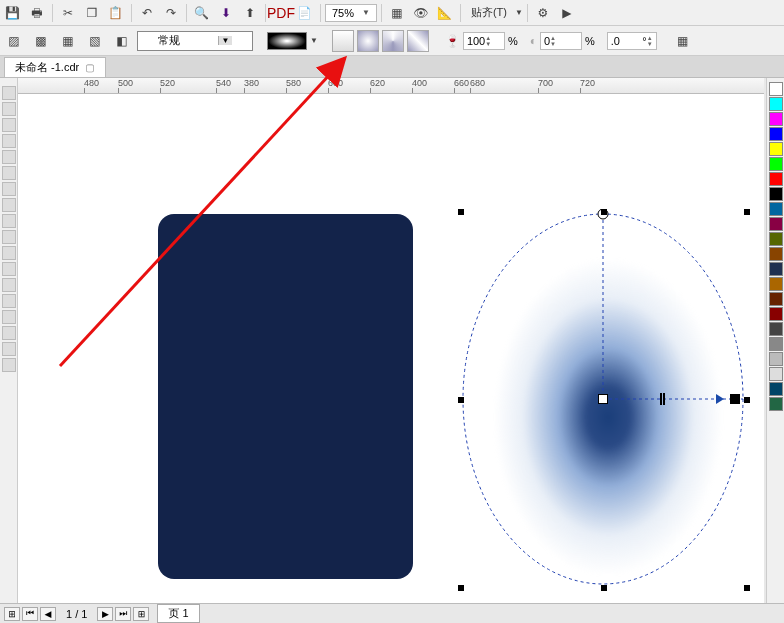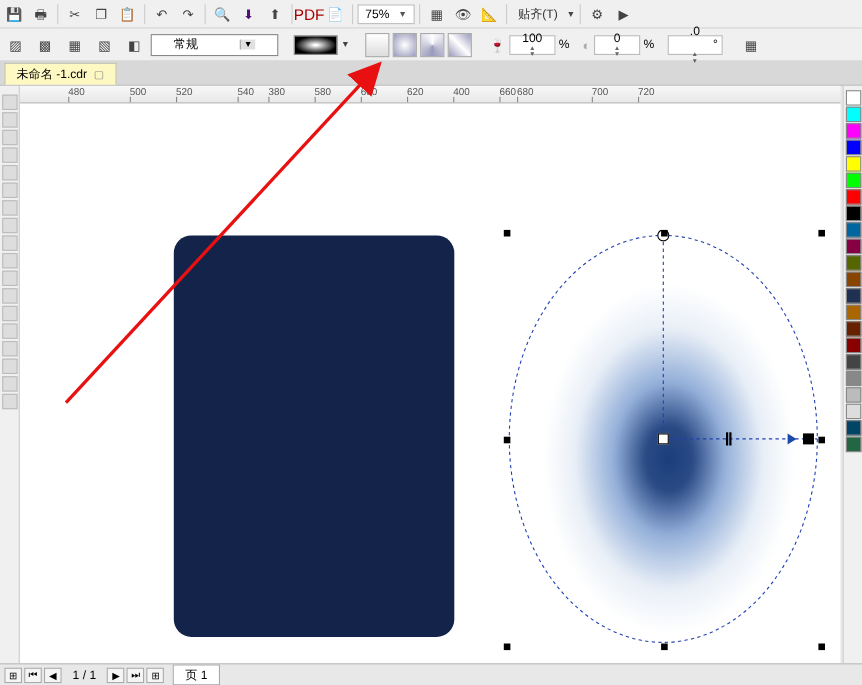--- a/index.html
+++ b/index.html
@@ -14,26 +14,26 @@
   .zoom-box .dd { font-size: 8px; color: #555; }
   .snap-label { padding: 0 6px; color: #333; }
   
   
   .toolbar-2 { height: 30px; background: #f0f0f0; border-bottom: 1px solid #ccc; display: flex; align-items: center; padding: 0 2px; gap: 3px; }
   .toolbar-2 .tbtn { width: 24px; height: 22px; display: flex; align-items: center; justify-content: center; border: 1px solid transparent; }
   .select-box { height: 20px; border: 1px solid #888; background: #fff; display: flex; align-items: center; padding: 0 20px; min-width: 80px; justify-content: space-between; gap: 38px; }
   .select-box .dd { width: 14px; text-align: center; background: #e0e0e0; border-left: 1px solid #aaa; font-size: 8px; }
   .gradient-swatch { width: 40px; height: 18px; background: radial-gradient(ellipse at center, #fff 5%, #000 70%); border: 1px solid #888; }
   .fill-btn { width: 22px; height: 22px; border: 1px solid #aaa; display: flex; align-items: center; justify-content: center; }
-  .num-input { display: flex; align-items: center; border: 1px solid #bbb; background: #fff; height: 18px; padding: 0 3px; min-width: 42px; justify-content: center; flex-direction: column; }
+  .num-input { display: flex; align-items: center; border: 1px solid #bbb; background: #fff; height: 18px; padding: 0 3px; min-width: 42px; justify-content: flex-start; }
   .spinners { display: flex; flex-direction: column; font-size: 6px; line-height: 6px; color: #666; }
   
   
   .tab-bar { height: 22px; background: #d8d8d8; border-bottom: 1px solid #bbb; display: flex; align-items: flex-end; }
-  .tab { background: #fef9c3; border: 1px solid #bbb; border-bottom: none; padding: 2px 10px; margin-left: 4px; display: flex; align-items: center; gap: 6px; }
+  .tab { background: #ffffff; border: 1px solid #bbb; border-bottom: none; padding: 2px 10px; margin-left: 4px; display: flex; align-items: center; gap: 6px; }
   .tab .close { color: #888; font-size: 10px; }
   
   
   .left-tools { position: absolute; left: 0; top: 78px; width: 18px; bottom: 20px; background: #f0f0f0; border-right: 1px solid #ccc; display: flex; flex-direction: column; gap: 2px; padding-top: 8px; align-items: center; z-index: 5; }
   .left-tools .lt { width: 14px; height: 14px; background: #ddd; border: 1px solid #bbb; }
   
   
   .ruler-h { position: absolute; top: 78px; left: 18px; right: 20px; height: 16px; background: linear-gradient(#f8f8f8,#e8e8e8); border-bottom: 1px solid #bbb; z-index: 3; overflow: hidden; }
   .ruler-h .tick { position: absolute; top: 0; font-size: 9px; color: #555; }
   .ruler-h .tick::before { content:""; position:absolute; left:0; top:10px; width:1px; height:6px; background:#888;}
@@ -225,21 +225,21 @@
   <div class="lt"></div>
   <div class="lt"></div>
   <div class="lt"></div>
   <div class="lt"></div>
   <div class="lt"></div>
   <div class="lt"></div>
   <div class="lt"></div>
 </div>
 
 <div class="ruler-h" id="ruler-h">
-    <div class="tick" style="left: 44px;">480</div>
+    <div class="tick" style="left: 66px;">480</div>
     <div class="tick" style="left: 100px;">500</div>
     <div class="tick" style="left: 142px;">520</div>
     <div class="tick" style="left: 184px; margin-left: 14px;">540</div>
     <div class="tick" style="left: 226px;">380</div>
     <div class="tick" style="left: 268px;">580</div>
     <div class="tick" style="left: 310px;">600</div>
     <div class="tick" style="left: 352px;">620</div>
     <div class="tick" style="left: 394px;">400</div>
     <div class="tick" style="left: 436px;">660</div>
     <div class="tick" style="left: 452px;">680</div>

